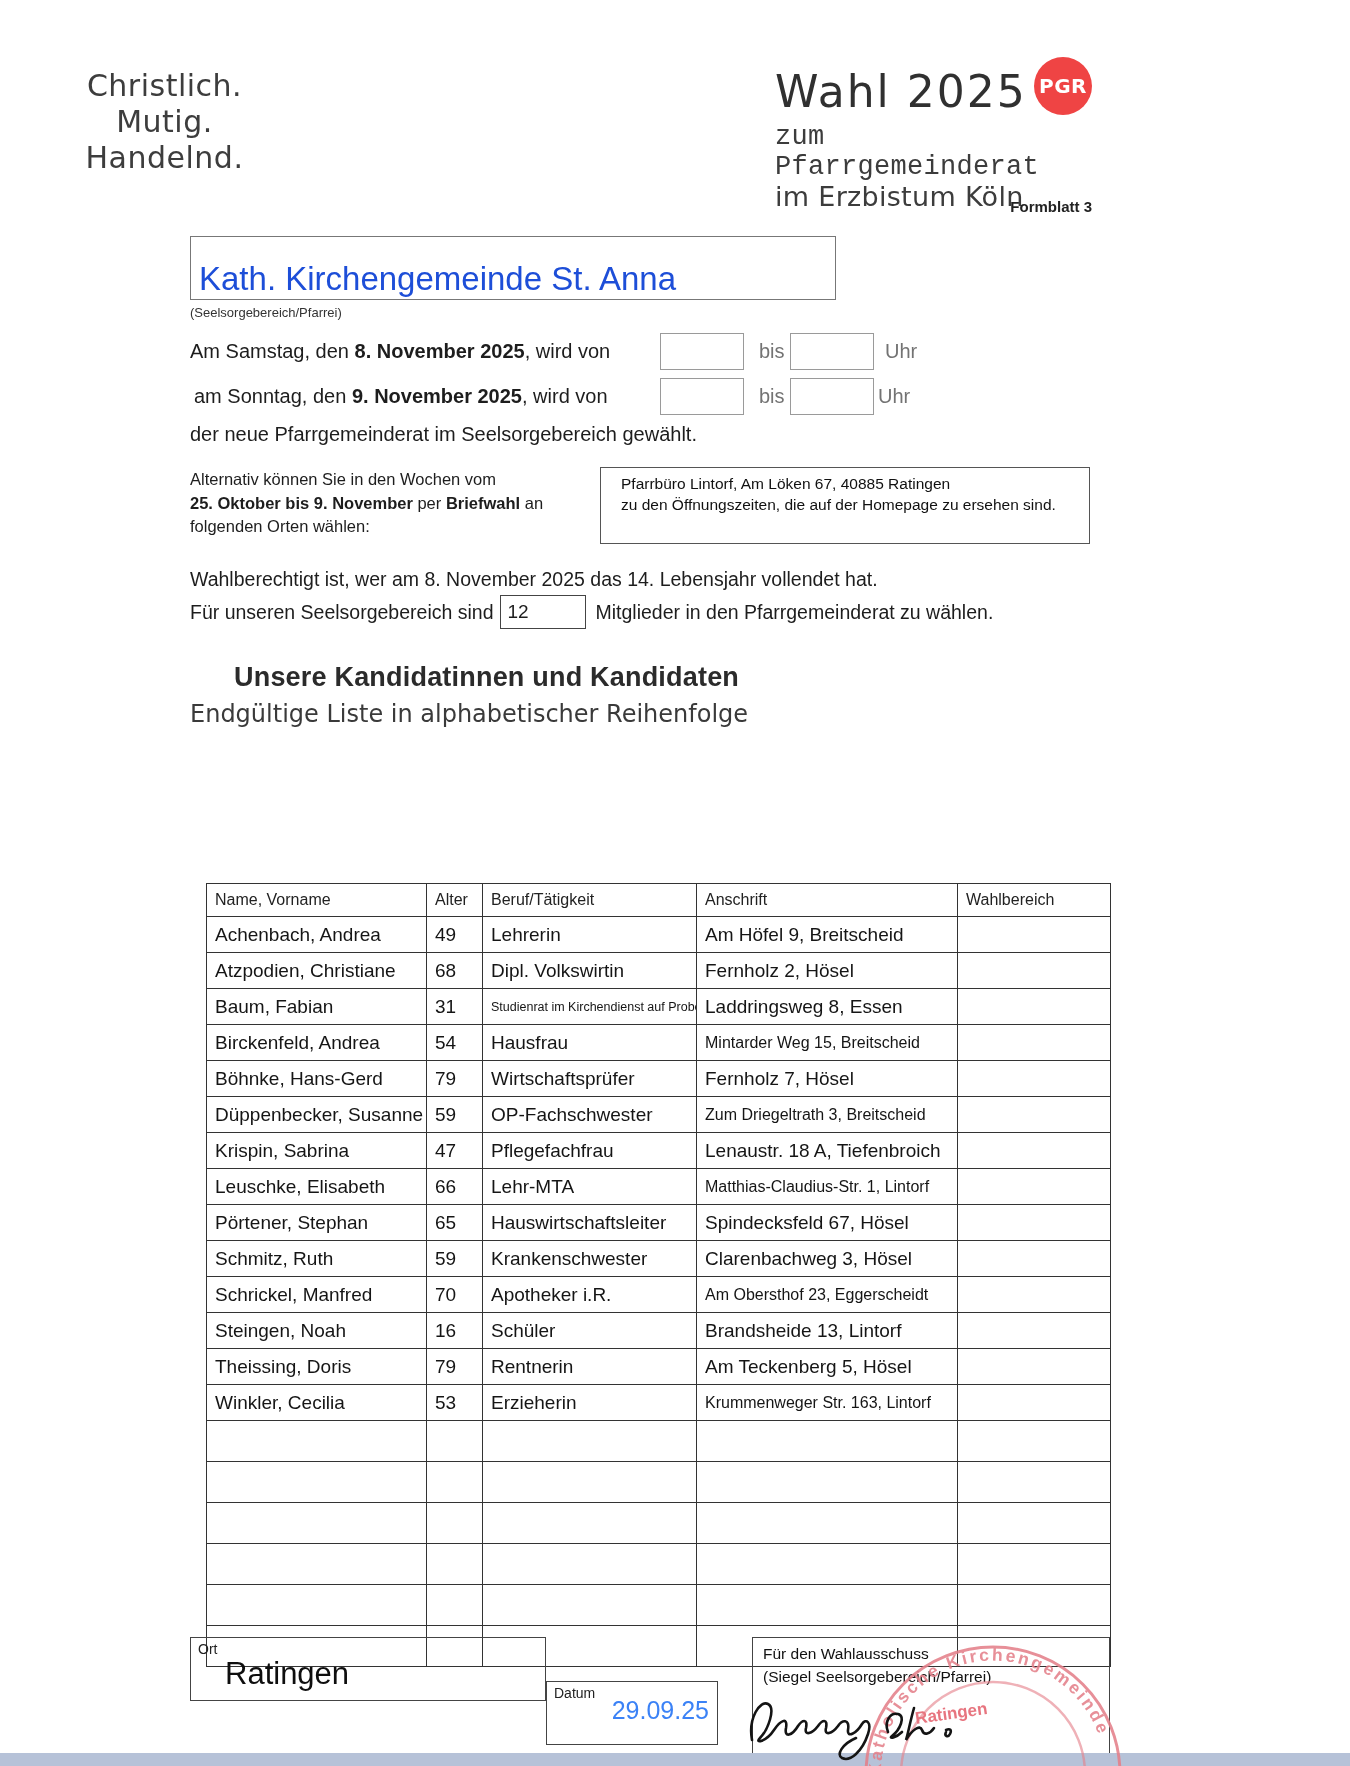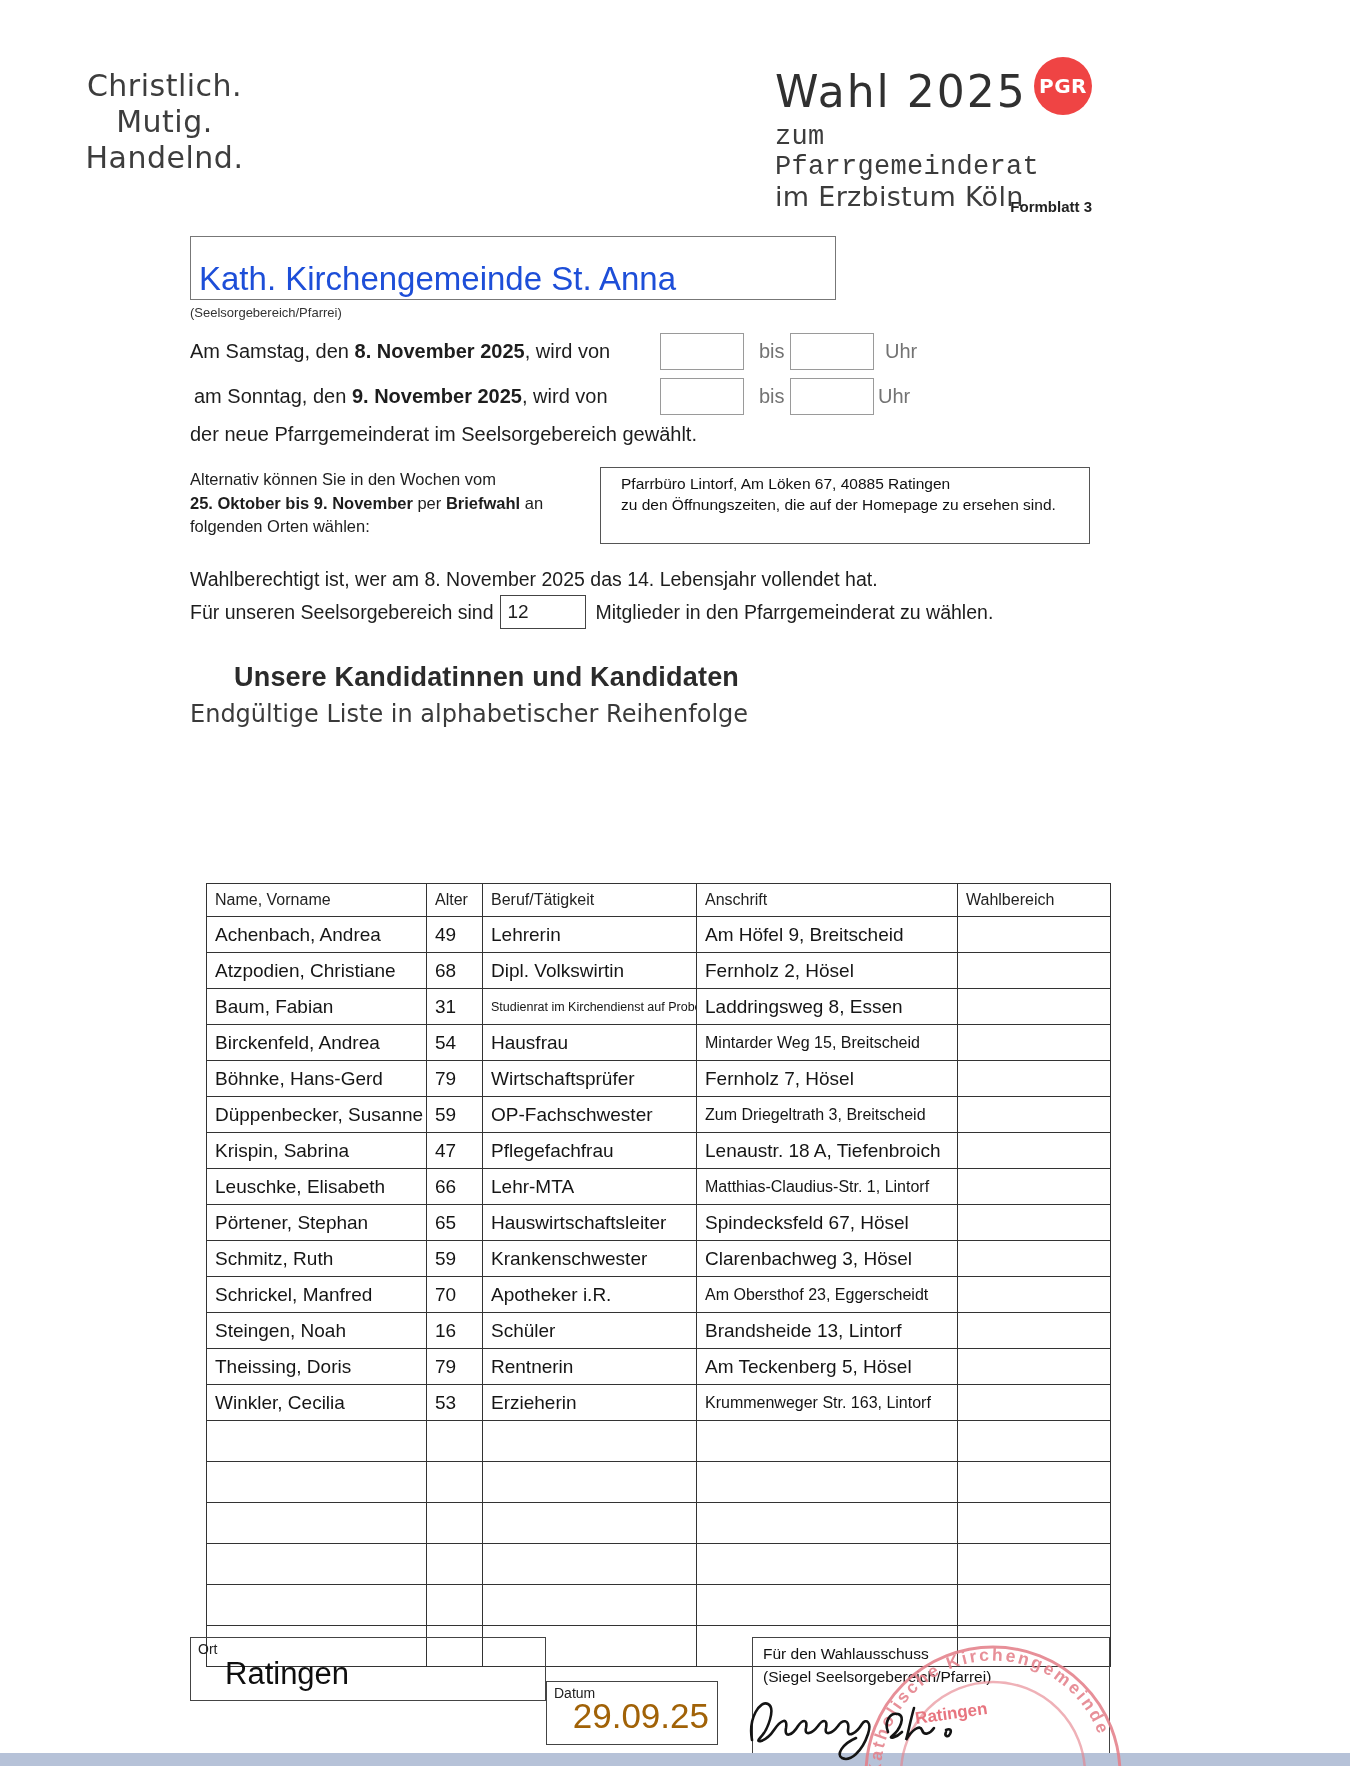--- a/index.html
+++ b/index.html
@@ -70,21 +70,21 @@
   col.c-name{width:220px;} col.c-age{width:56px;} col.c-job{width:214px;}
   col.c-addr{width:261px;} col.c-dist{width:153px;}
 
   
   .foot-box{border:1.5px solid #444;box-sizing:border-box;background:transparent;}
   .ort-box{left:190px;top:1637px;width:356px;height:64px;}
   .datum-box{left:546px;top:1637px;width:172px;height:64px;margin-top:44px;}
   .committee-box{left:752px;top:1637px;width:358px;height:129px;}
   .small-lbl{position:absolute;top:3px;left:7px;font-size:14px;color:#222;}
   .ort-value{position:absolute;left:34px;top:18px;font-size:31px;color:#0e0e0e;}
-  .datum-value{position:absolute;right:8px;top:14px;font-size:35px;color:#a16207;}
+  .datum-value{position:absolute;right:8px;top:14px;font-size:25px;color:#3b82f6;}
   .committee-l1{position:absolute;left:10px;top:7px;font-size:15.5px;color:#111;}
   .committee-l2{position:absolute;left:10px;top:30px;font-size:15.5px;color:#111;}
 
   .sig-svg{left:738px;top:1678px;z-index:3;}
   .stamp-svg{left:828px;top:1612px;z-index:2;}
 
   .bottom-bar{left:0;top:1753px;width:1350px;height:13px;background:#b6c2d8;}
 </style>
 </head>
 <body>

